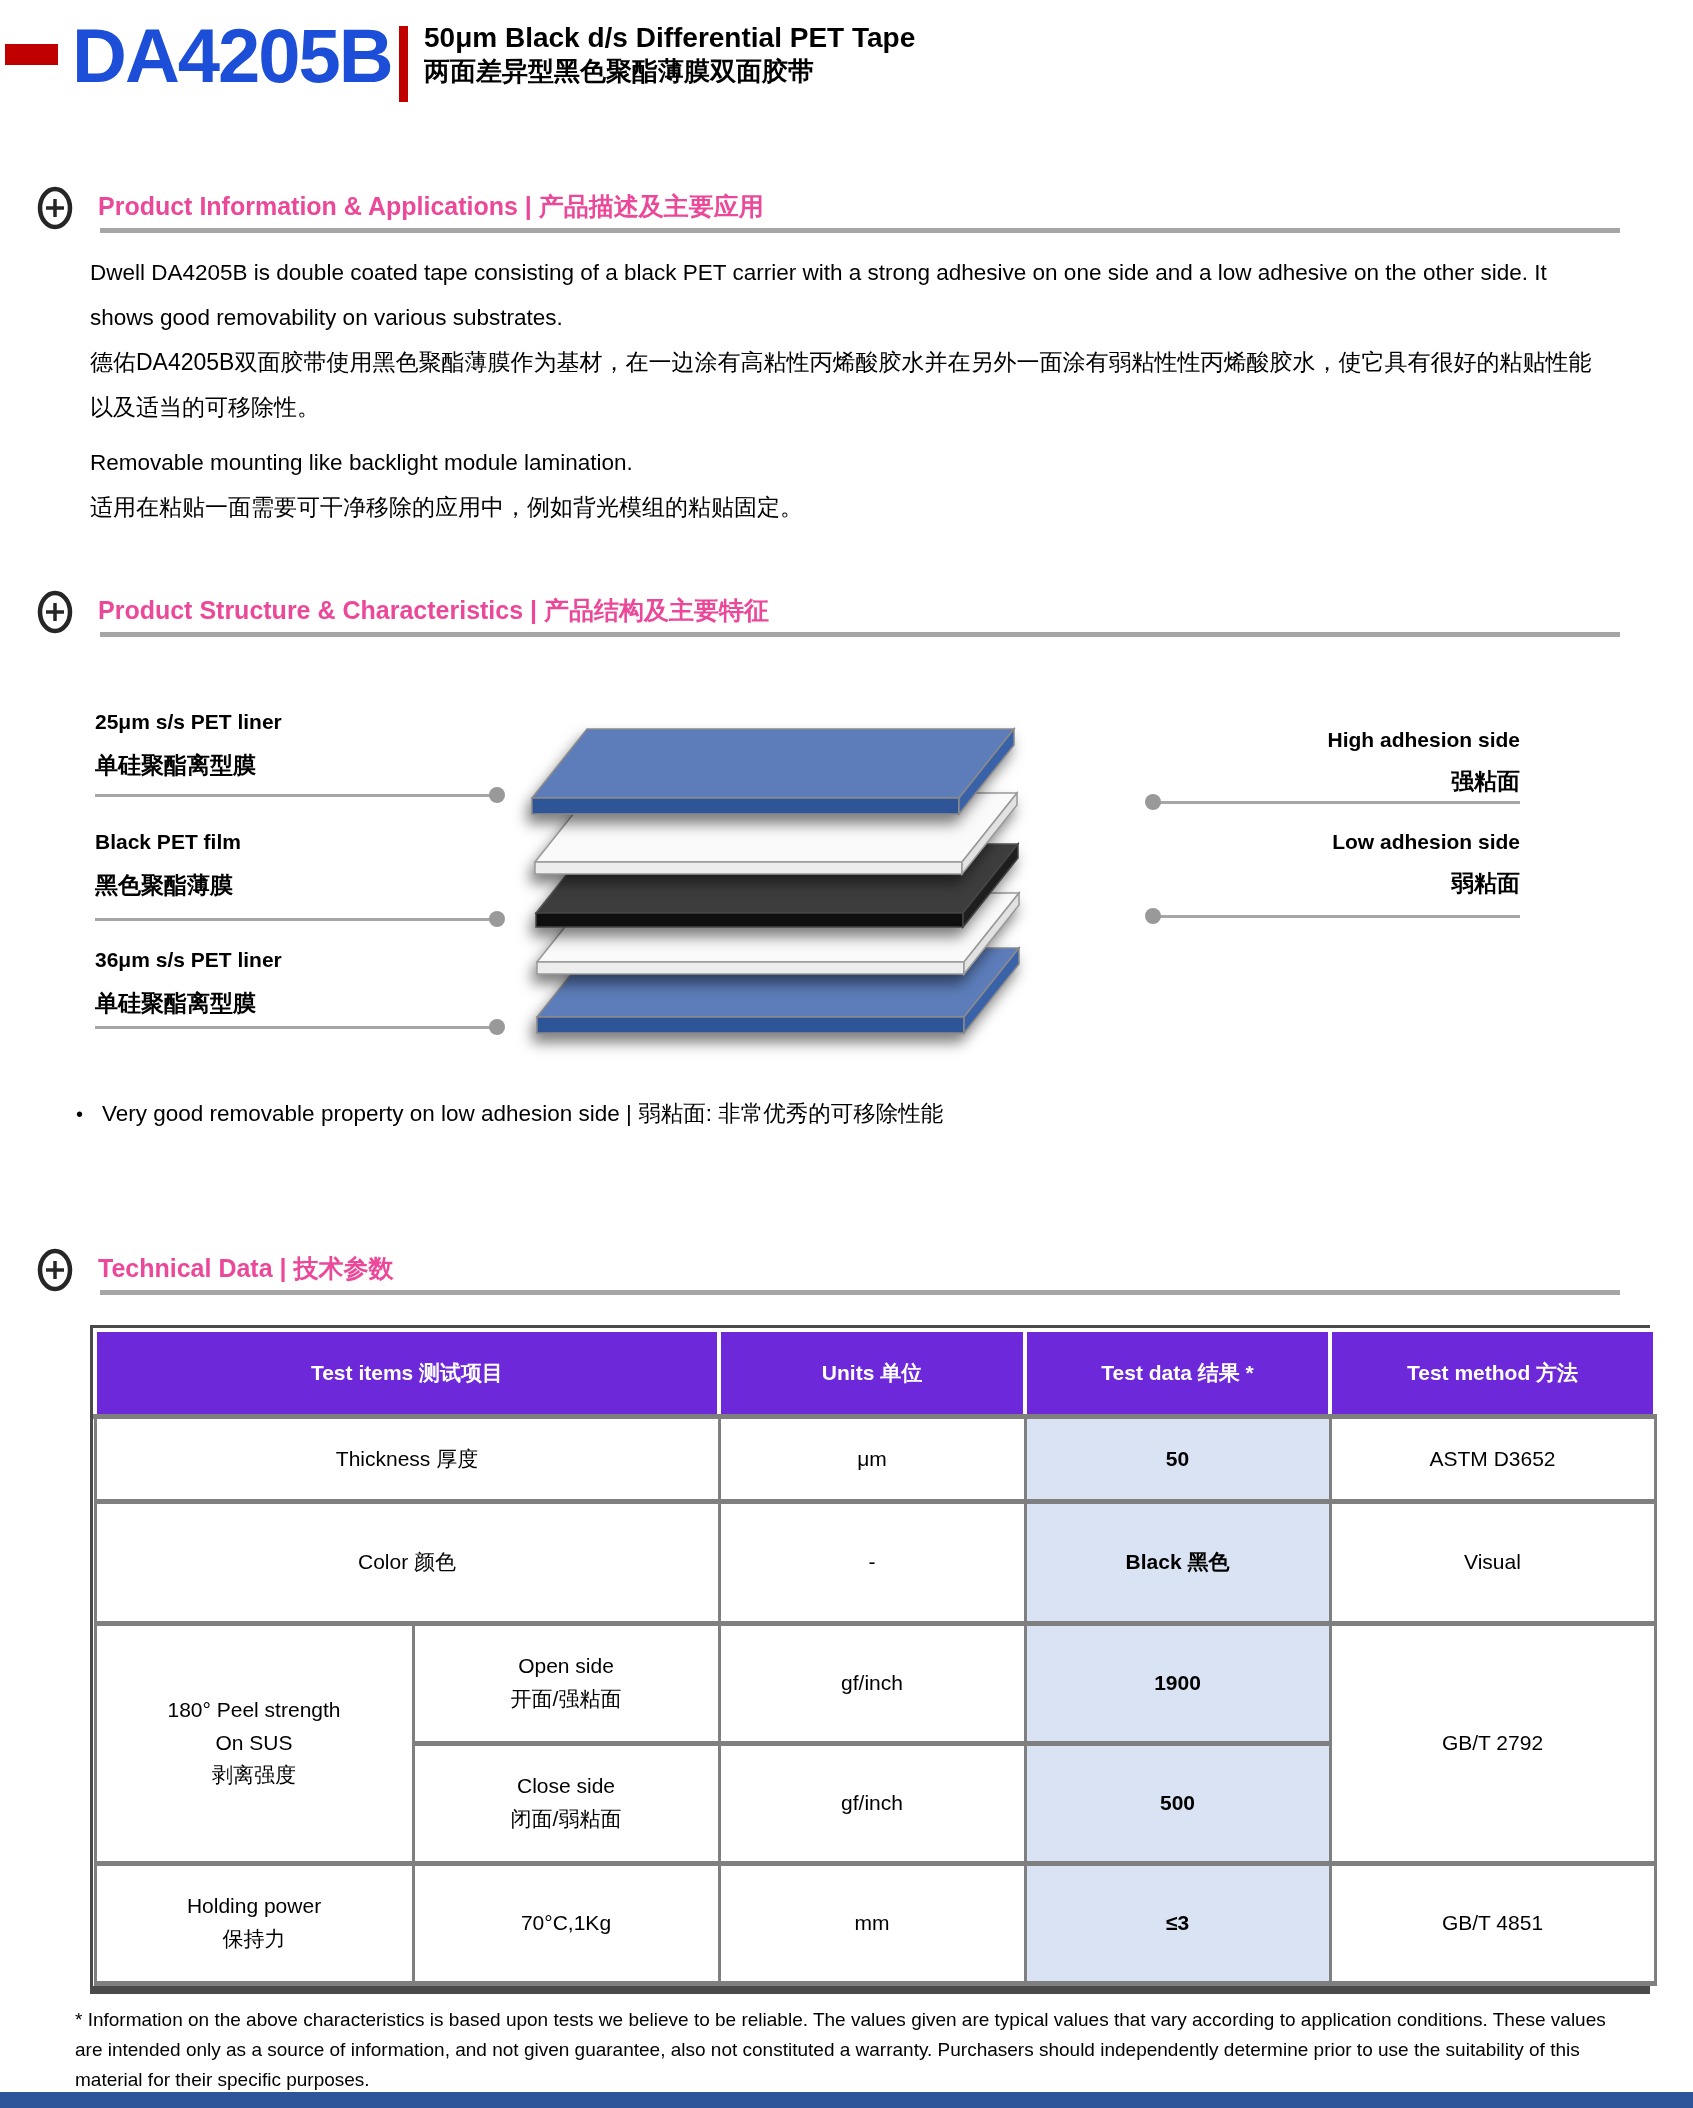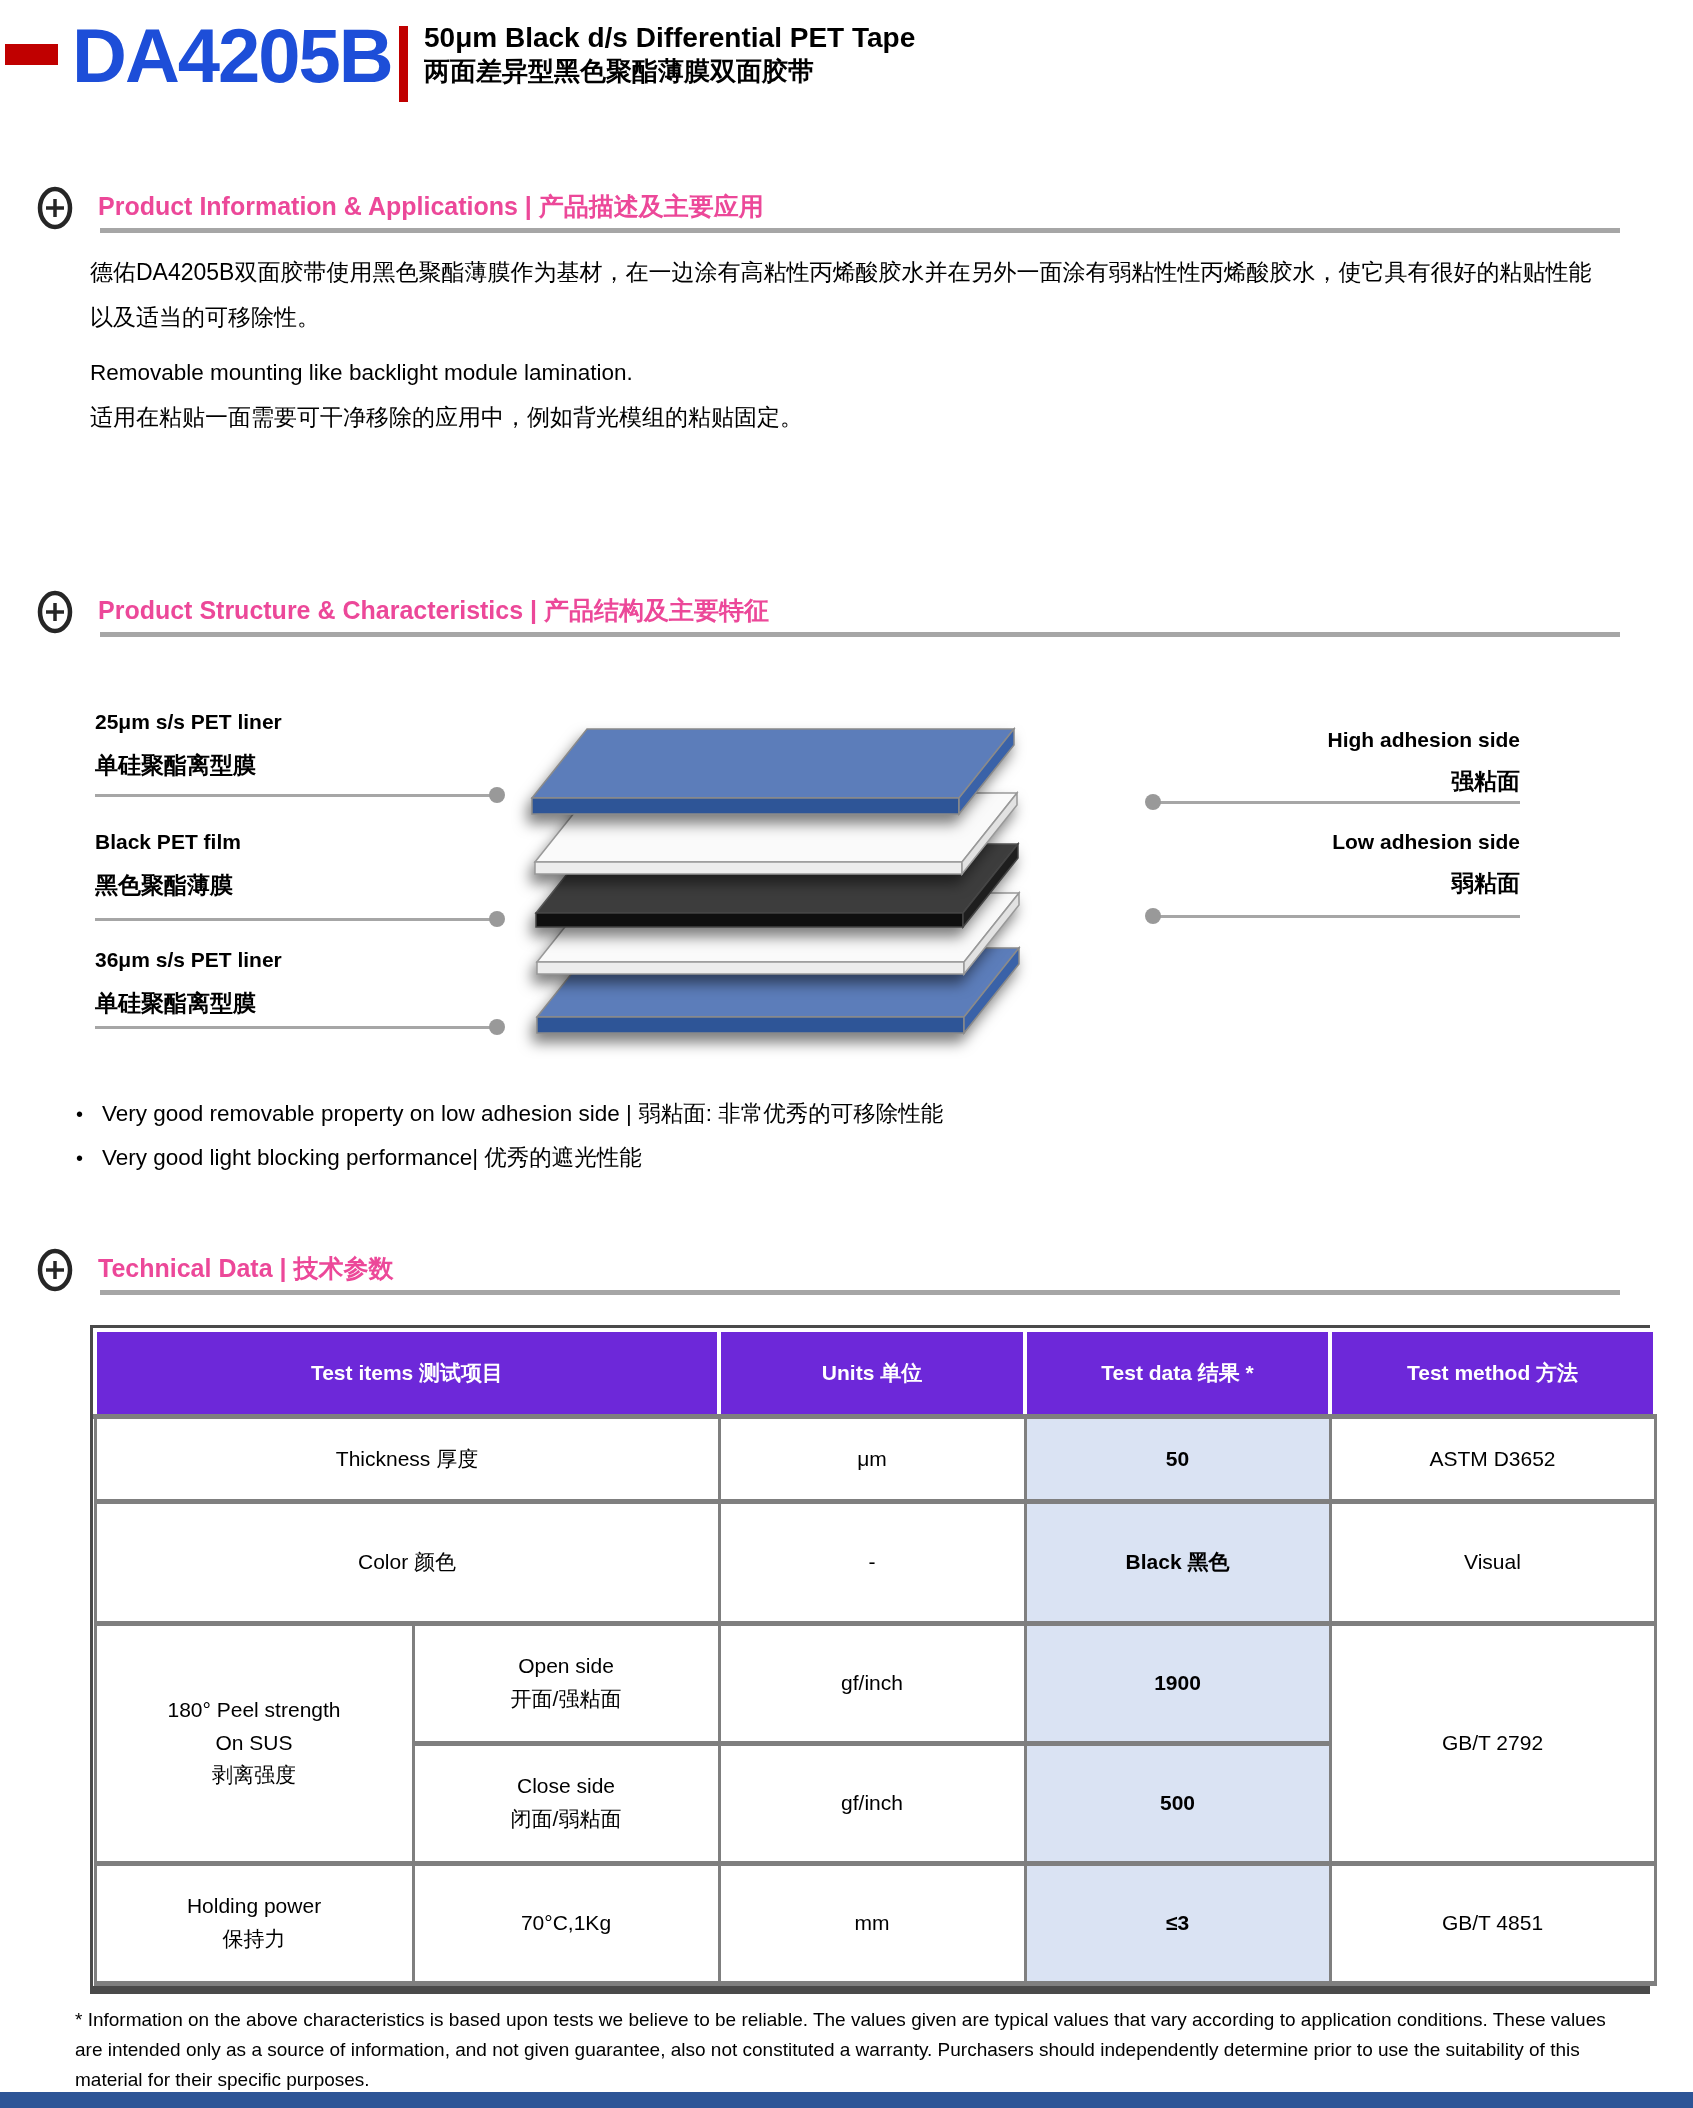--- a/index.html
+++ b/index.html
@@ -74,20 +74,21 @@
     <svg width="38" height="44" viewBox="0 0 38 44">
         <ellipse cx="19" cy="22" rx="15" ry="19" fill="none" stroke="#262626" stroke-width="4.5"></ellipse>
         <line x1="19" y1="13" x2="19" y2="31" stroke="#262626" stroke-width="3.5"></line>
         <line x1="10" y1="22" x2="28" y2="22" stroke="#262626" stroke-width="3.5"></line>
       </svg>
   </div>
   <div class="sec-head" style="top:190px;">Product Information &amp; Applications | 产品描述及主要应用</div>
   <div class="sec-rule" style="top:228px;"></div>
 
   <div class="paras">
+    <p class="en">Dwell DA4205B is double coated tape consisting of a black PET carrier with a strong adhesive on one side and a low adhesive on the other side. It shows good removability on various substrates.</p>
     <p class="zh">德佑DA4205B双面胶带使用黑色聚酯薄膜作为基材，在一边涂有高粘性丙烯酸胶水并在另外一面涂有弱粘性性丙烯酸胶水，使它具有很好的粘贴性能以及适当的可移除性。</p>
     <p class="en gap">Removable mounting like backlight module lamination.</p>
     <p class="zh">适用在粘贴一面需要可干净移除的应用中，例如背光模组的粘贴固定。</p>
   </div>
 
   <div class="sec-icon" style="top:590px;">
     <svg width="38" height="44" viewBox="0 0 38 44">
         <ellipse cx="19" cy="22" rx="15" ry="19" fill="none" stroke="#262626" stroke-width="4.5"></ellipse>
         <line x1="19" y1="13" x2="19" y2="31" stroke="#262626" stroke-width="3.5"></line>
         <line x1="10" y1="22" x2="28" y2="22" stroke="#262626" stroke-width="3.5"></line>
@@ -154,21 +155,20 @@
     </div>
 
   <div class="lyr-label en right-align" style="top:830px;">Low adhesion side</div>
   <div class="lyr-label zh right-align" style="top:868px;">弱粘面</div>
   <div class="lead" style="left:1150px; top:915px; width:370px;">
       <span class="dot l"></span>
     </div>
 
   <div class="bullets">
     <div class="bullet-line">Very good removable property on low adhesion side | 弱粘面: 非常优秀的可移除性能</div>
-    <div class="bullet-line">Very good light blocking performance| 优秀的遮光性能</div>
   </div>
 
   <div class="sec-icon" style="top:1248px;">
     <svg width="38" height="44" viewBox="0 0 38 44">
         <ellipse cx="19" cy="22" rx="15" ry="19" fill="none" stroke="#262626" stroke-width="4.5"></ellipse>
         <line x1="19" y1="13" x2="19" y2="31" stroke="#262626" stroke-width="3.5"></line>
         <line x1="10" y1="22" x2="28" y2="22" stroke="#262626" stroke-width="3.5"></line>
       </svg>
   </div>
   <div class="sec-head" style="top:1252px;">Technical Data | 技术参数</div>

